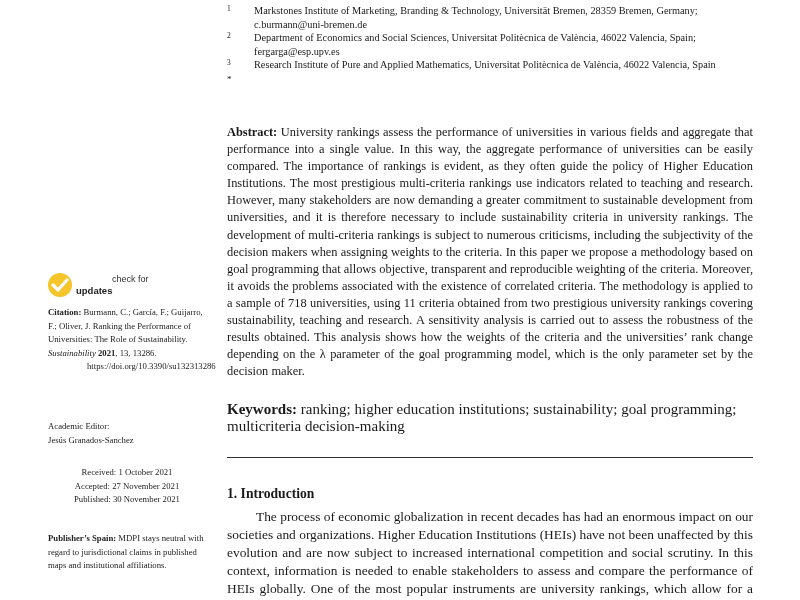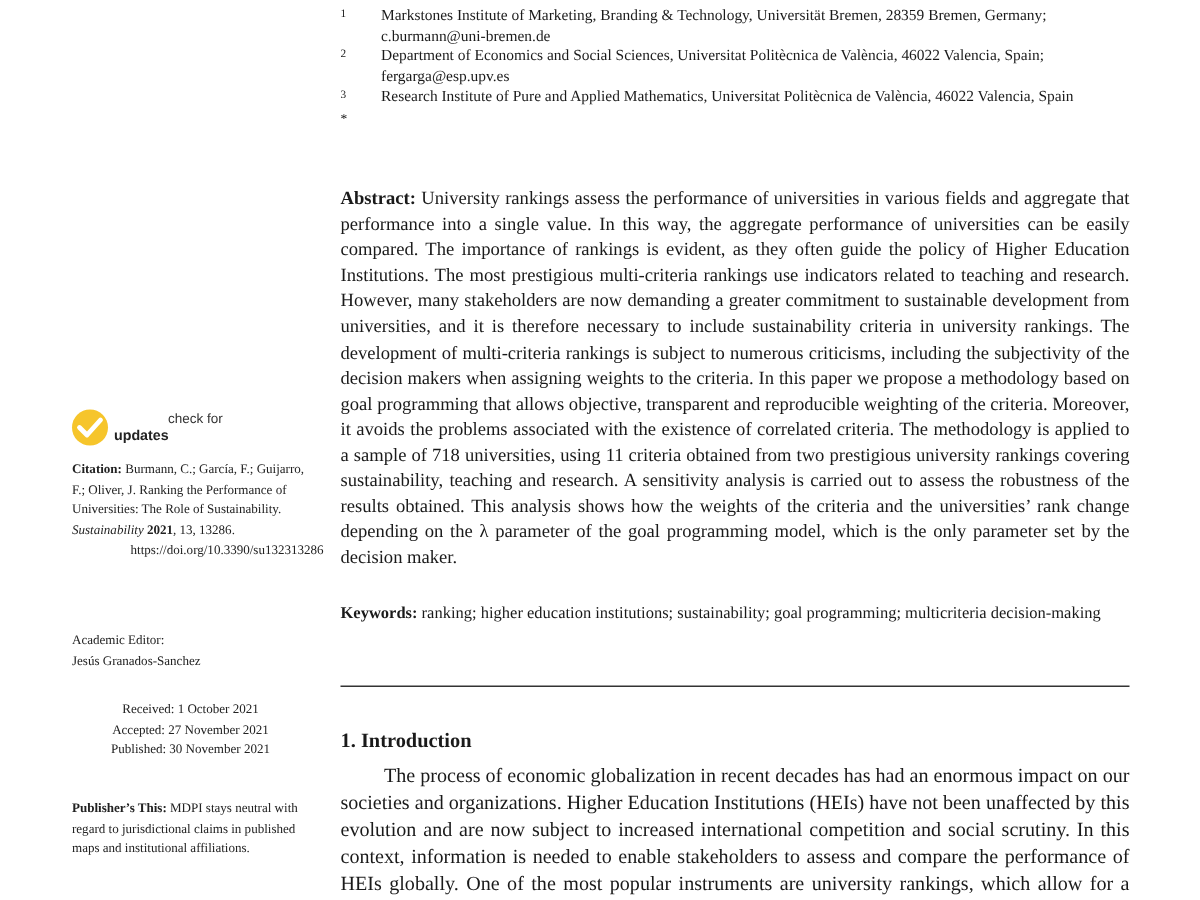--- a/index.html
+++ b/index.html
@@ -4,21 +4,21 @@
 <style>
   html, body { margin:0; padding:0; }
   body { width:800px; height:600px; overflow:hidden; background:#ffffff; position:relative;
          font-family:"Liberation Serif", "DejaVu Serif", serif; color:#1a1a1a; }
   .affil { position:absolute; left:227px; top:4px; width:540px; font-size:10.3px; line-height:13.5px; }
   .affil .row { position:relative; padding-left:27px; }
   .affil .mark { position:absolute; left:0; top:-2px; font-size:7.5px; }
   .affil .mark.star { top:1px; font-size:9px; }
   .abstract { position:absolute; left:227px; top:124px; width:526px; font-size:12.4px; line-height:17.1px; text-align:justify; }
   .abstract b, .keywords b { font-weight:bold; }
-  .keywords { position:absolute; left:227px; top:401px; width:526px; font-size:11px; line-height:17.1px; }
+  .keywords { position:absolute; left:227px; top:401px; width:526px; font-size:15px; line-height:17.1px; }
   .rule { position:absolute; left:227px; top:457px; width:526px; height:1px; background:#333; }
   .section { position:absolute; left:227px; top:486px; font-size:13.6px; font-weight:bold; }
   .intro { position:absolute; left:227px; top:508px; width:526px; font-size:13.4px; line-height:17.9px; text-align:justify; text-indent:29px; }
   .side { position:absolute; left:48px; width:158px; font-size:8.7px; line-height:13.6px; color:#222; }
   .cfu { position:absolute; left:48px; top:273px; width:120px; height:26px; }
   .cfu .badge { position:absolute; left:0; top:0; width:24px; height:24px; border-radius:50%; background:#f6c52b; }
   .cfu .badge svg { position:absolute; left:3px; top:4px; }
   .cfu .t1 { position:absolute; left:28px; top:1px; font-family:"Liberation Sans", "DejaVu Sans", sans-serif; font-size:9px; color:#333;margin-left:36px; }
   .cfu .t2 { position:absolute; left:28px; top:12px; font-family:"Liberation Sans", "DejaVu Sans", sans-serif; font-size:9.5px; font-weight:bold; color:#222; }
   .side b { font-weight:bold; }
@@ -84,15 +84,15 @@
   <div>Jesús Granados-Sanchez</div>
 </div>
 
 <div class="side" style="top:466px;text-align:center;">
   <div>Received: 1 October 2021</div>
   <div>Accepted: 27 November 2021</div>
   <div>Published: 30 November 2021</div>
 </div>
 
 <div class="side" style="top:532px;">
-  <b>Publisher’s This:</b>
+  <b>Publisher’s Spain:</b>
   <span>MDPI stays neutral with regard to jurisdictional claims in published maps and institutional affiliations.</span>
 </div>
 
 </body></html>

